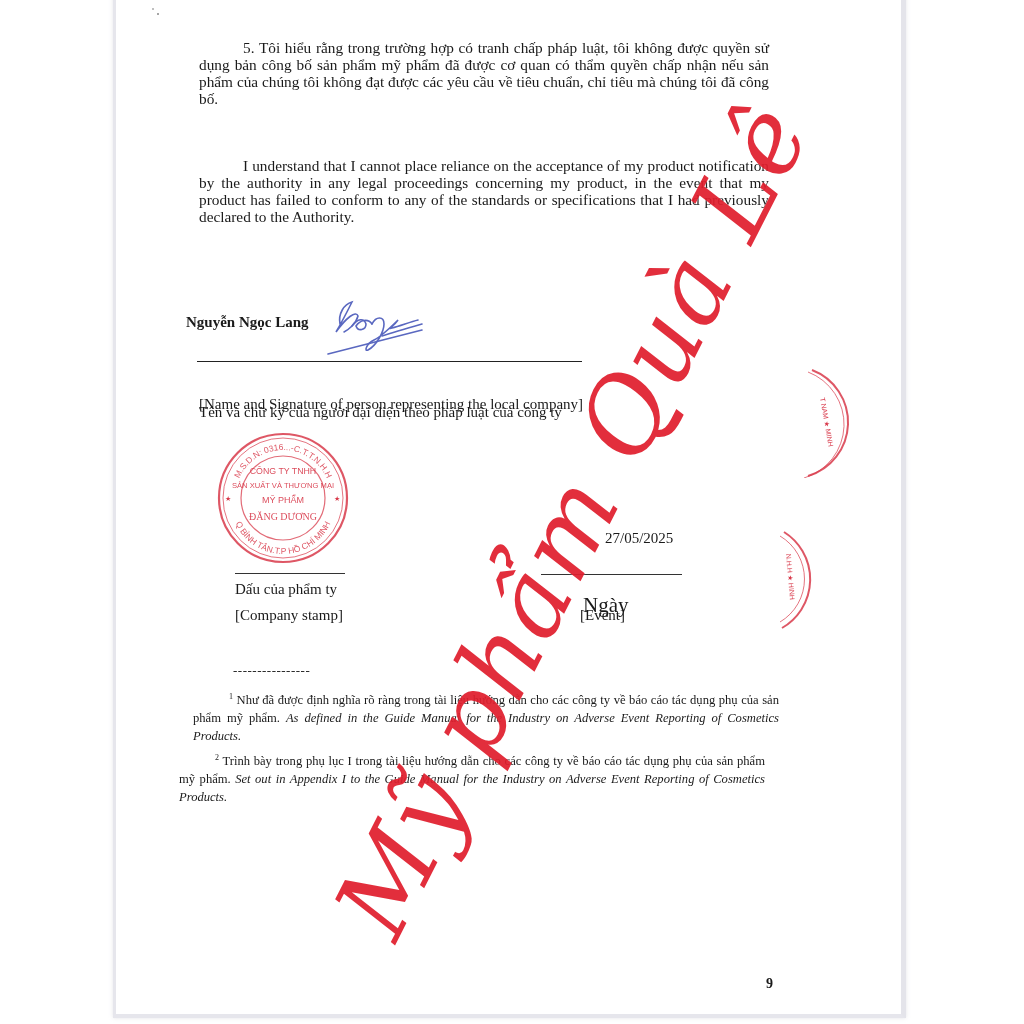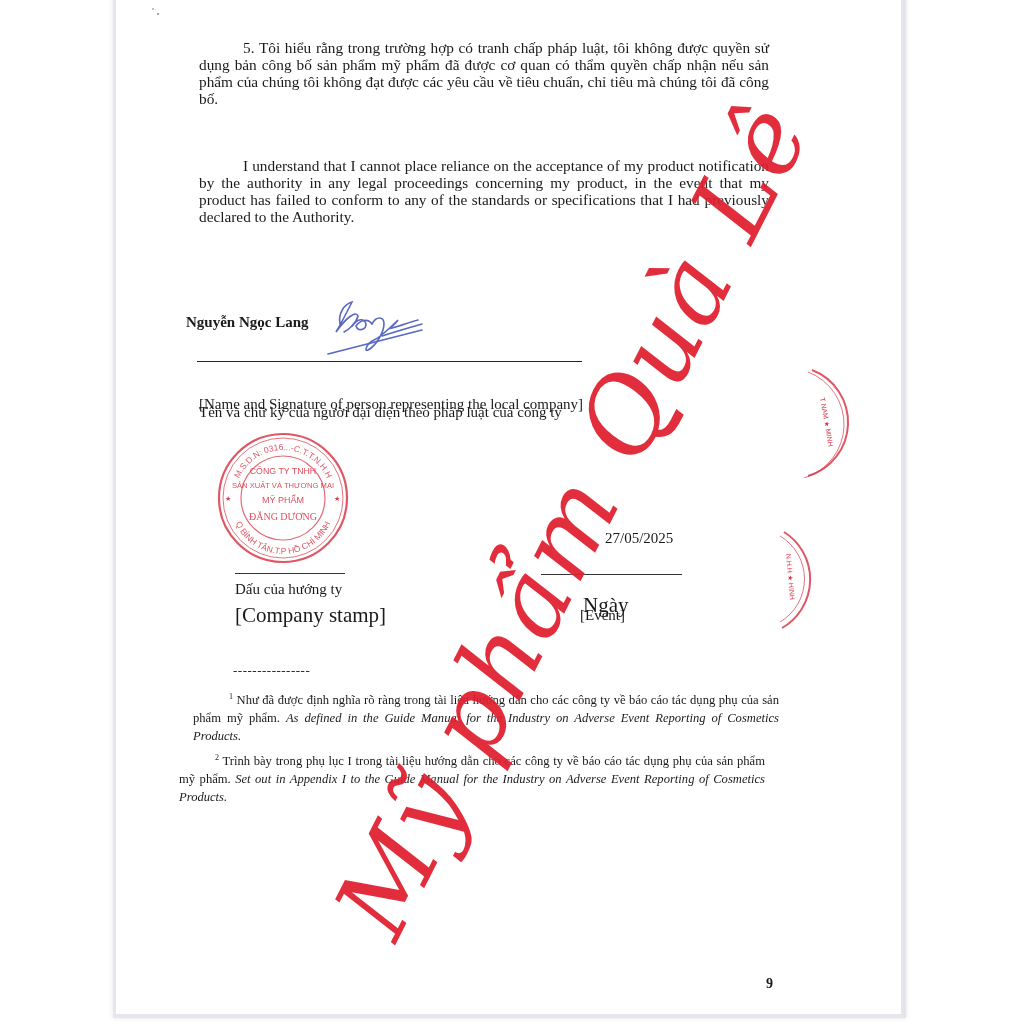--- a/index.html
+++ b/index.html
@@ -24,21 +24,21 @@
   .para5 { left: 199px; top: 39px; width: 570px; text-align: justify; text-indent: 44px; }
   .para-en { left: 199px; top: 157px; width: 570px; text-align: justify; text-indent: 44px; }
   .signer { left: 186px; top: 314px; font-weight: bold; font-size: 15px; }
   .sig-line { position: absolute; left: 197px; top: 361px; width: 385px; height: 1px; background: #222; }
   .rep-vi { left: 199px; top: 364px; font-size: 15px; margin-top: 40px; }
   .rep-en { left: 199px; top: 396px; font-size: 15px; }
   .date-val { left: 605px; top: 530px; font-size: 15px; }
   .stamp-line { position: absolute; left: 235px; top: 573px; width: 110px; height: 1px; background:#333; }
   .date-line { position: absolute; left: 541px; top: 574px; width: 141px; height: 1px; background:#333; }
   .stamp-vi { left: 235px; top: 581px; font-size: 15px; }
-  .stamp-en { left: 235px; top: 607px; font-size: 21px; }
+  .stamp-en { left: 235px; top: 607px; font-size: 15px; }
   .date-vi { left: 583px; top: 581px; font-size: 21px; margin-top: 16px; }
   .date-en { left: 580px; top: 607px; font-size: 15px; }
   .fn-sep { left: 233px; top: 662px; font-size: 13px; letter-spacing: 0.5px; }
   .fn { font-size: 12.6px; line-height: 18px; width: 586px; text-align: justify; text-indent: 36px; }
   .fn1 { left: 193px; top: 691px; }
   .fn2 { left: 179px; top: 752px; }
   .fn sup { font-size: 8px; vertical-align: 5px; line-height: 0; }
   .page-num { left: 766px; top: 975px; font-size: 14px; font-weight: bold; }
   .it { font-style: italic; }
   .stamp { position: absolute; }
@@ -110,21 +110,21 @@
 </svg>
 <svg class="stamp" style="left:778px; top:530px;" width="34" height="100" viewBox="0 0 34 100">
   <path d="M6 2 A 56 56 0 0 1 4 98" fill="none" stroke="#d8394a" stroke-width="2" opacity="0.85"></path>
   <path d="M2 6 A 50 50 0 0 1 2 92" fill="none" stroke="#d8394a" stroke-width="1" opacity="0.7"></path>
   <text x="8" y="24" font-family="Liberation Sans, sans-serif" font-size="7" fill="#d8394a" transform="rotate(85 8 24)">N.H.H ★ HINH</text>
 </svg>
 
 <div class="txt date-val">27/05/2025</div>
 <div class="stamp-line"></div>
 <div class="date-line"></div>
-<div class="txt stamp-vi">Dấu của hướng ty</div>
+<div class="txt stamp-vi">Dấu của phẩm ty</div>
 <div class="txt stamp-en">[Company stamp]</div>
 <div class="txt date-vi">Ngày</div>
 <div class="txt date-en">[Event]</div>
 
 <div class="txt fn-sep">----------------</div>
 
 <div class="txt fn fn1"><sup>1</sup> <span>Như đã được định nghĩa rõ ràng trong tài liệu hướng dẫn cho các công ty về báo cáo tác dụng phụ của sản phẩm mỹ phẩm. </span><span class="it">As defined in the Guide Manual for the Industry on Adverse Event Reporting of Cosmetics Products.</span></div>
 <div class="txt fn fn2"><sup>2</sup> <span>Trình bày trong phụ lục I trong tài liệu hướng dẫn cho các công ty về báo cáo tác dụng phụ của sản phẩm mỹ phẩm. </span><span class="it">Set out in Appendix I to the Guide Manual for the Industry on Adverse Event Reporting of Cosmetics Products.</span></div>
 
 <div class="txt page-num">9</div>

